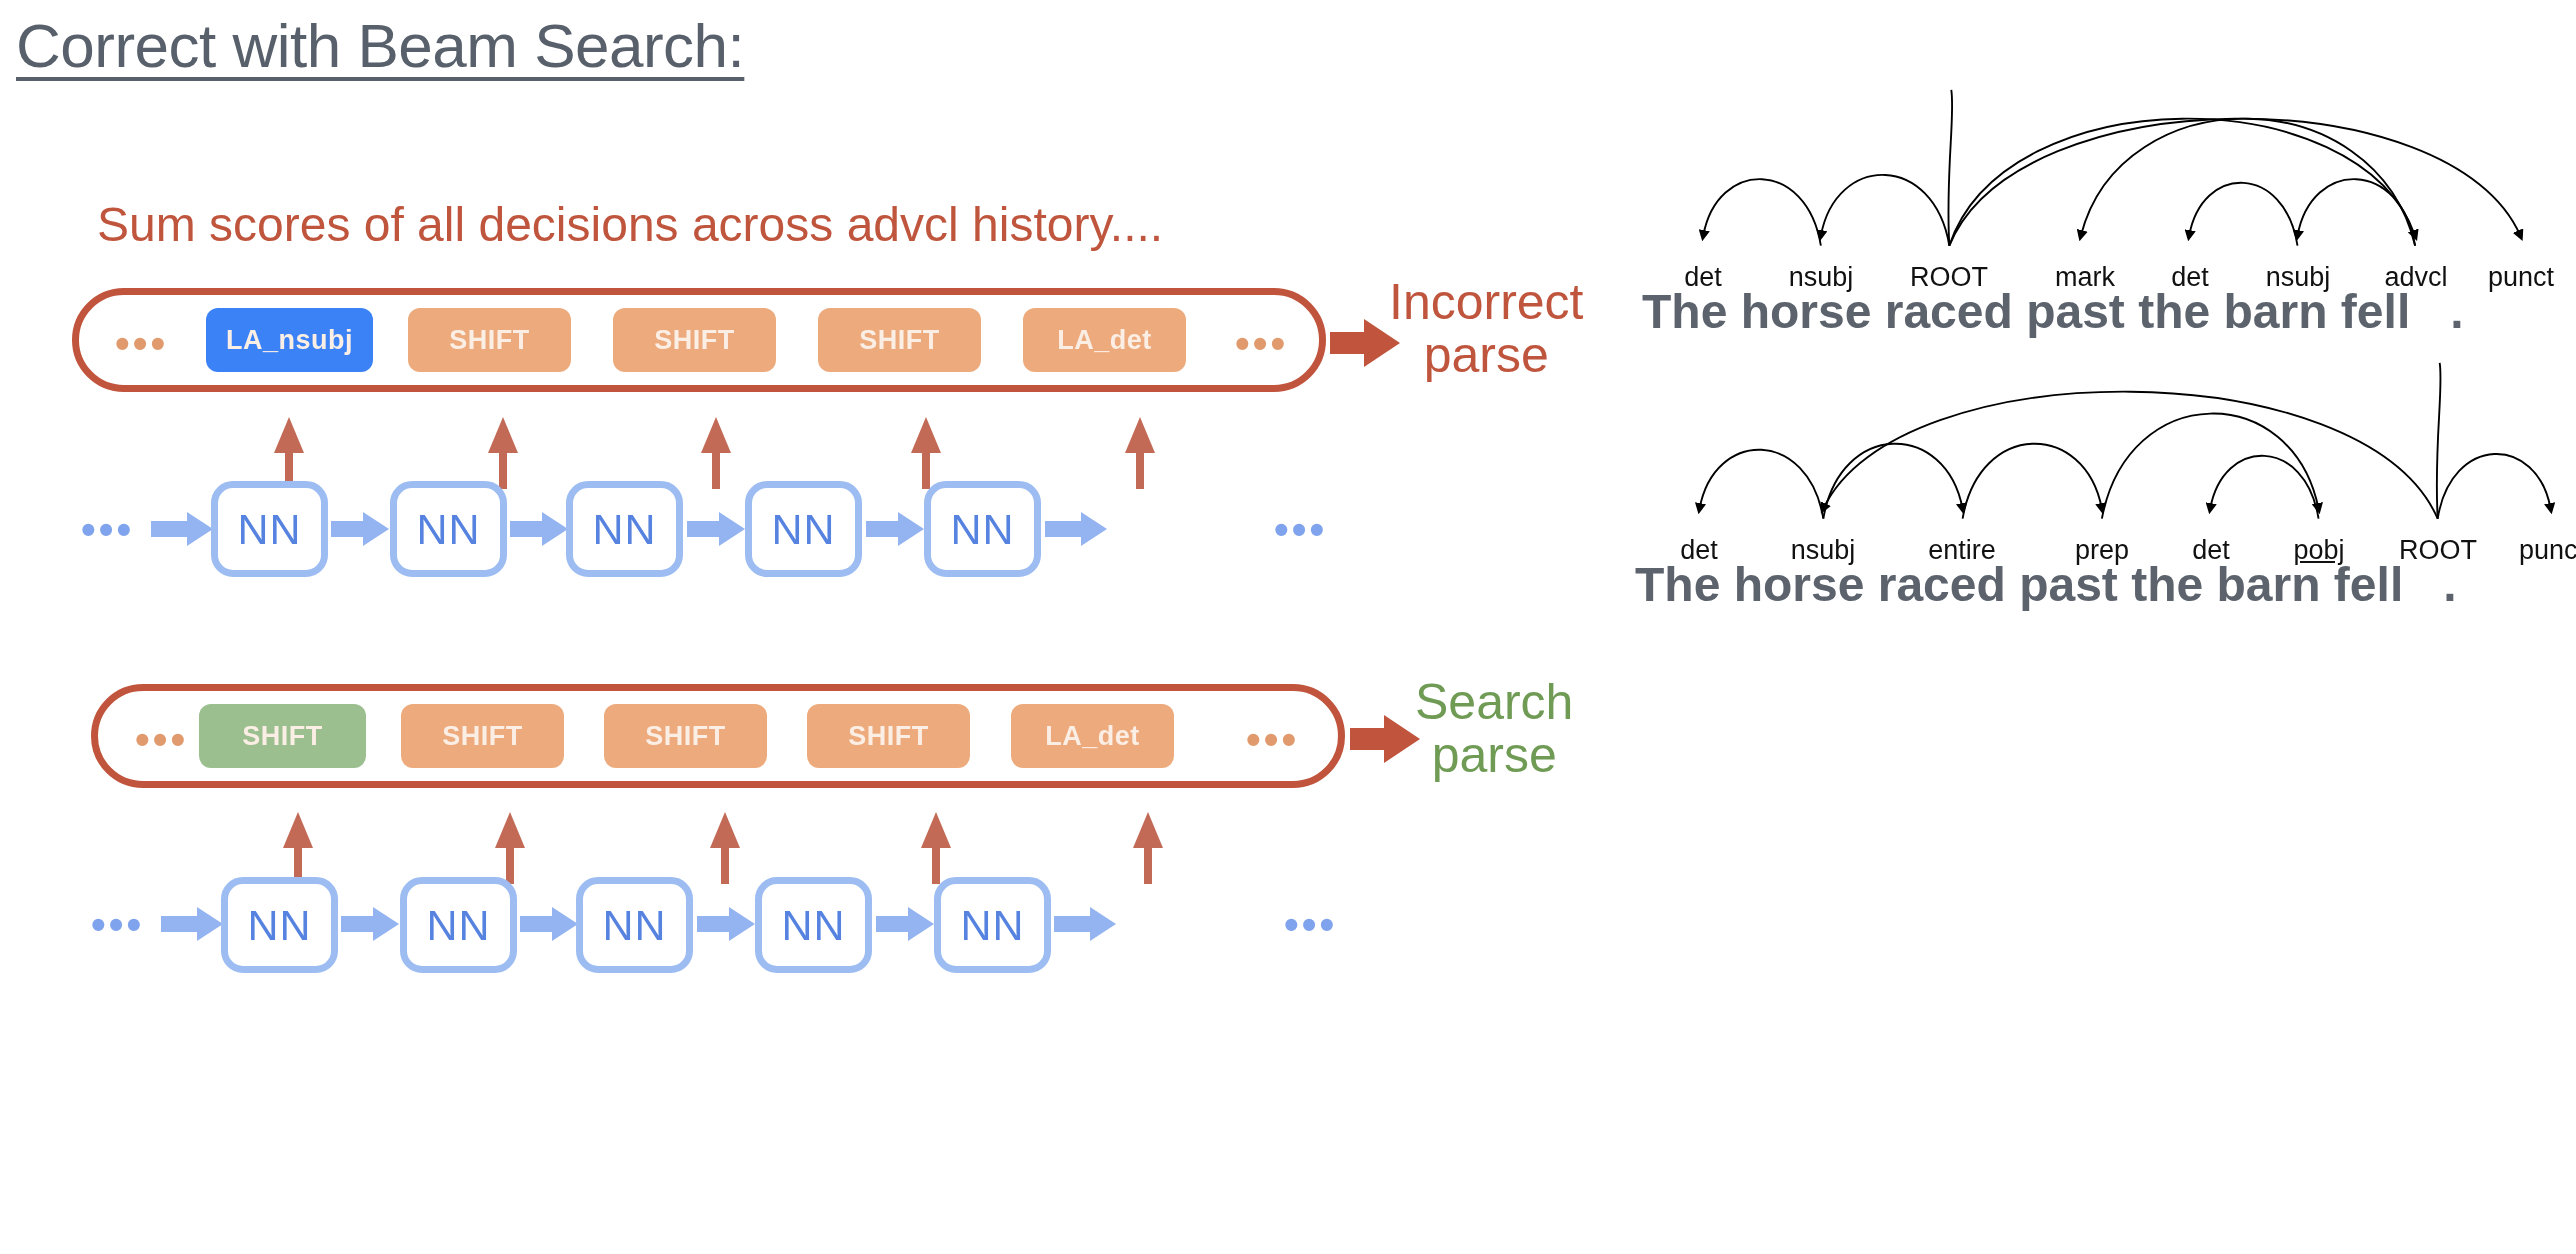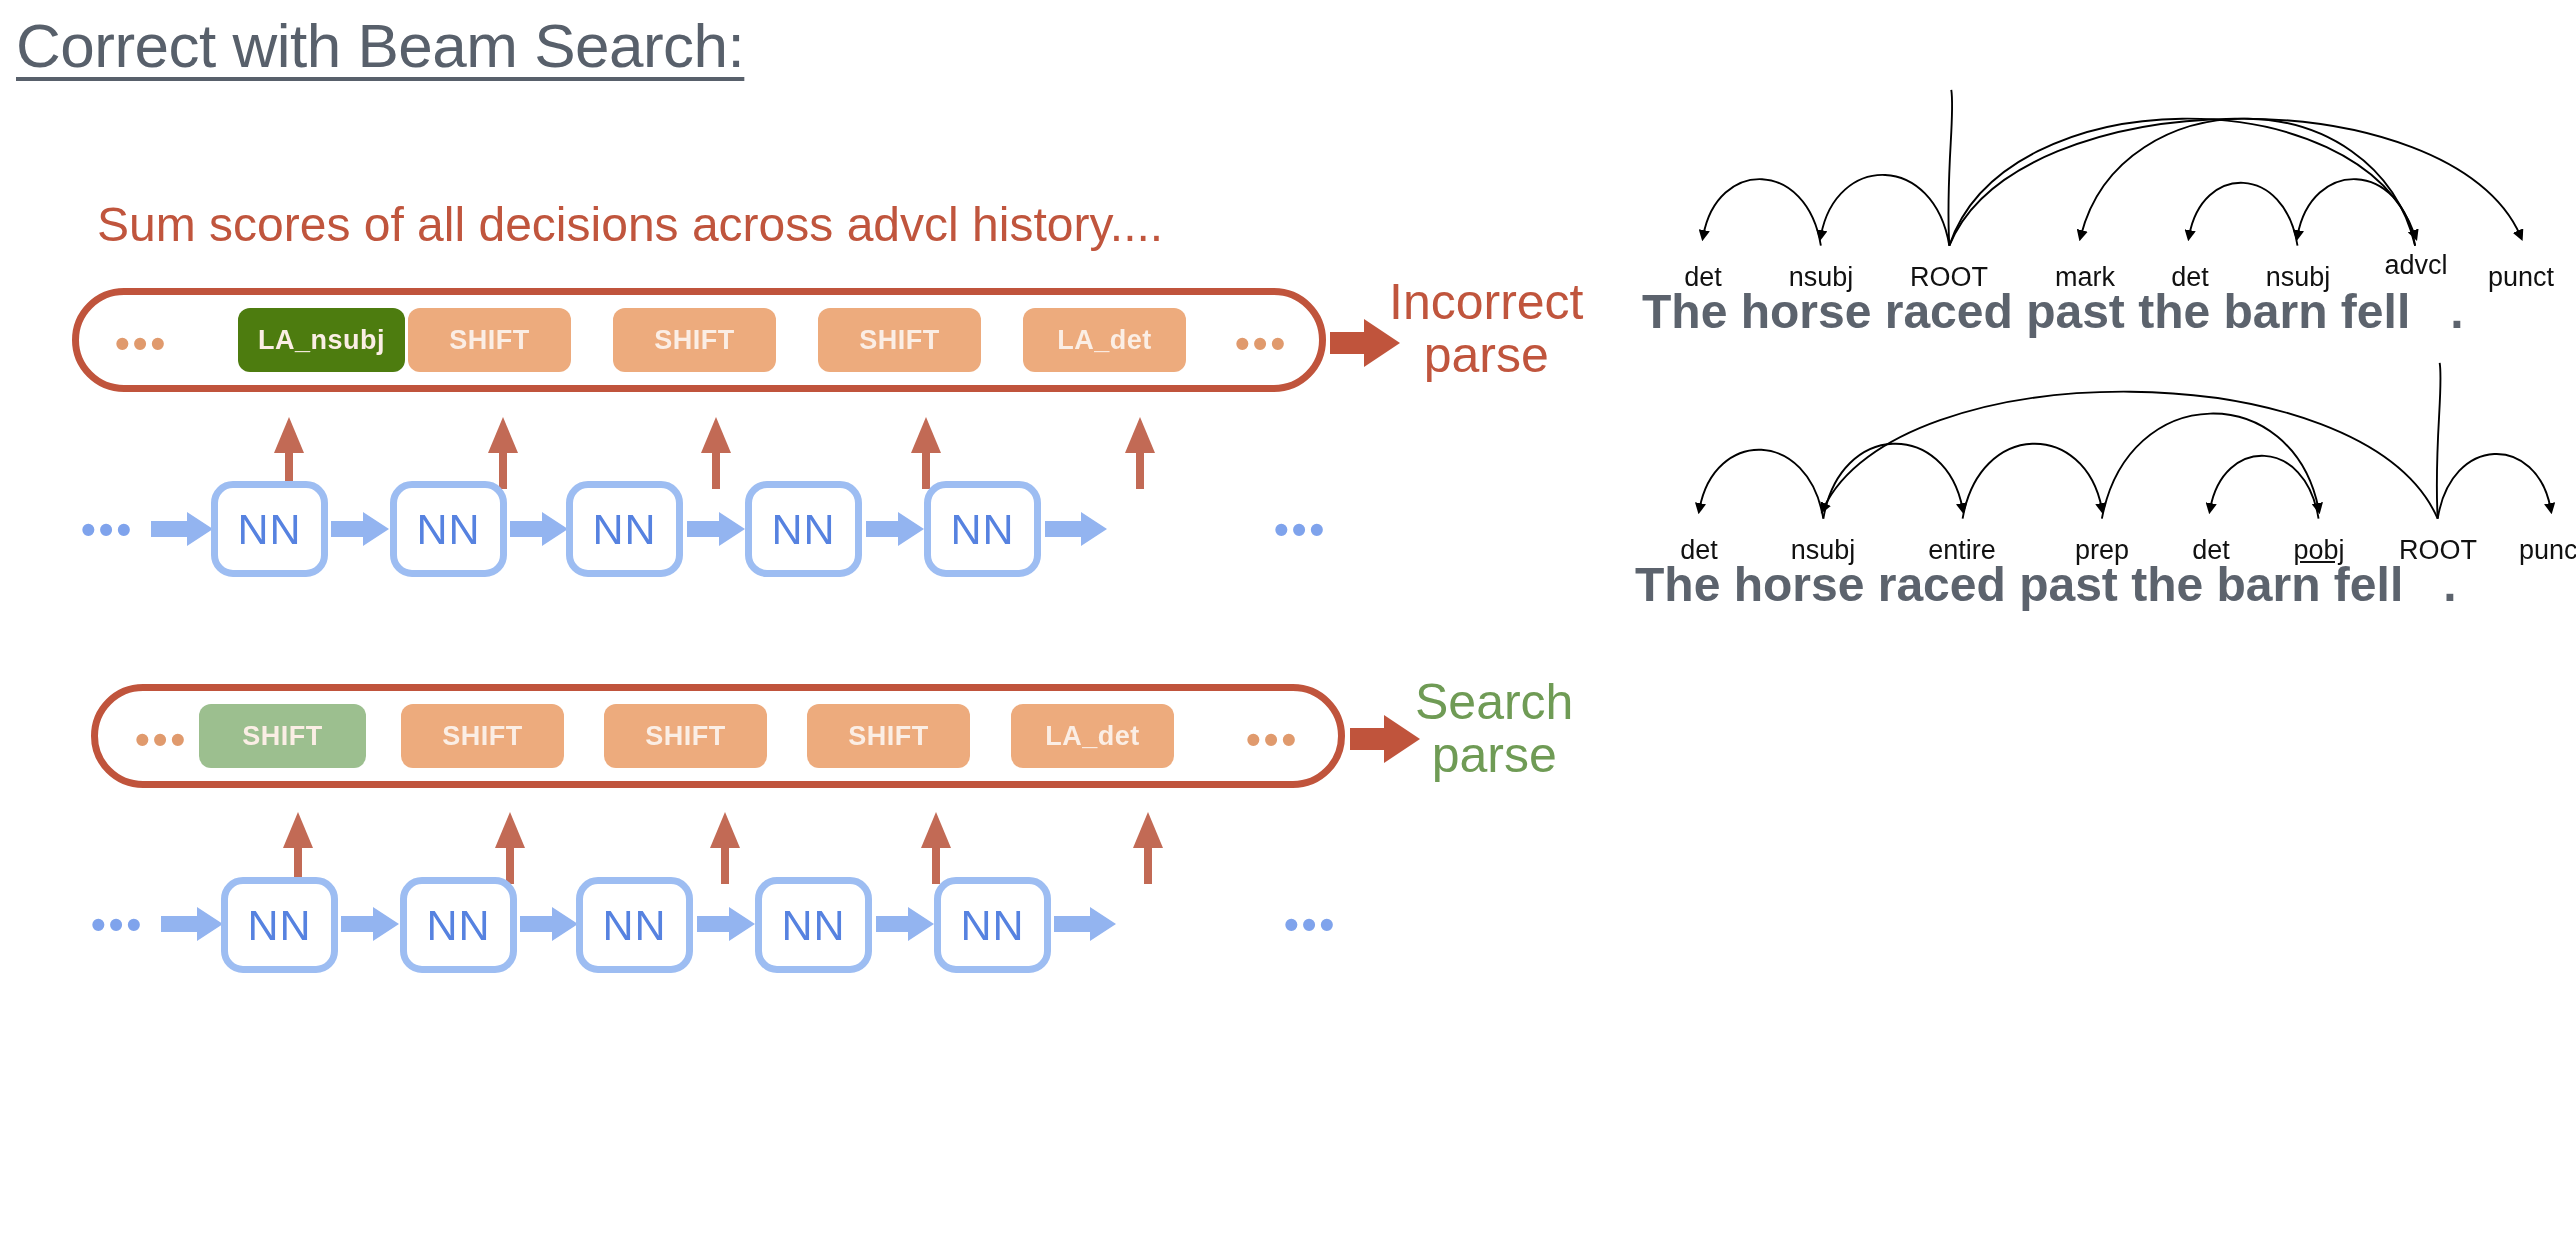--- a/index.html
+++ b/index.html
@@ -65,21 +65,21 @@
     display: flex;
     align-items: center;
     justify-content: center;
     color: #fbeee5;
     font-size: 27px;
     font-weight: bold;
     letter-spacing: 0.5px;
     box-sizing: border-box;
   }
   .chip-orange { background: #edab7d; }
-  .chip-rose   { background: #4d7c0f; margin-left: 32px; }
+  .chip-rose   { background: #3b82f6; }
   .chip-green  { background: #9cbf8f; }
 
   
   .nn-box {
     position: absolute;
     width: 117px;
     height: 96px;
     border: 7px solid #9dbdf2;
     border-radius: 22px;
     background: #ffffff;
@@ -349,21 +349,21 @@
       <path d="M 301.08 167 C 370.1568 -2, 807.6432000000001 -2, 876.72 157" fill="none" stroke="#000" stroke-width="1.9" marker-end="url(#arcs-incorrect-ah)"></path>
       <path d="M 301.08 167 C 297.08 95, 307.08 35, 303.08 10" fill="none" stroke="#000" stroke-width="1.9"></path>
     </svg>
   <div id="labels-incorrect" style="position:absolute; left:0; top:0;">
       <div class="dep-label" style="left: 53px; top: 182px;">det</div>
       <div class="dep-label" style="left: 171px; top: 182px;">nsubj</div>
       <div class="dep-label" style="left: 299px; top: 182px;">ROOT</div>
       <div class="dep-label" style="left: 435px; top: 182px;">mark</div>
       <div class="dep-label" style="left: 540px; top: 182px;">det</div>
       <div class="dep-label" style="left: 648px; top: 182px;">nsubj</div>
-      <div class="dep-label" style="left: 766px; top: 170px;">advcl</div>
+      <div class="dep-label" style="left: 766px; top: 182px;">advcl</div>
       <div class="dep-label" style="left: 871px; top: 182px;">punct</div>
     </div>
   <div class="parse-sentence" style="left:-8px; top:204px;">The horse raced past the barn fell   .</div>
 </div>
 
 <div class="parse-block" id="parse-correct" style="left:1640px; top:353px; width:924px; height:288px;">
   <svg class="parse-arcs" id="arcs-correct" width="924" height="248" viewBox="0 0 930 250">
       <defs>
         <marker id="arcs-correct-ah" markerWidth="6" markerHeight="6" refX="3" refY="3" orient="auto" markerUnits="strokeWidth">
           <path d="M0,0 L6,3 L0,6 z" fill="#000"></path>

